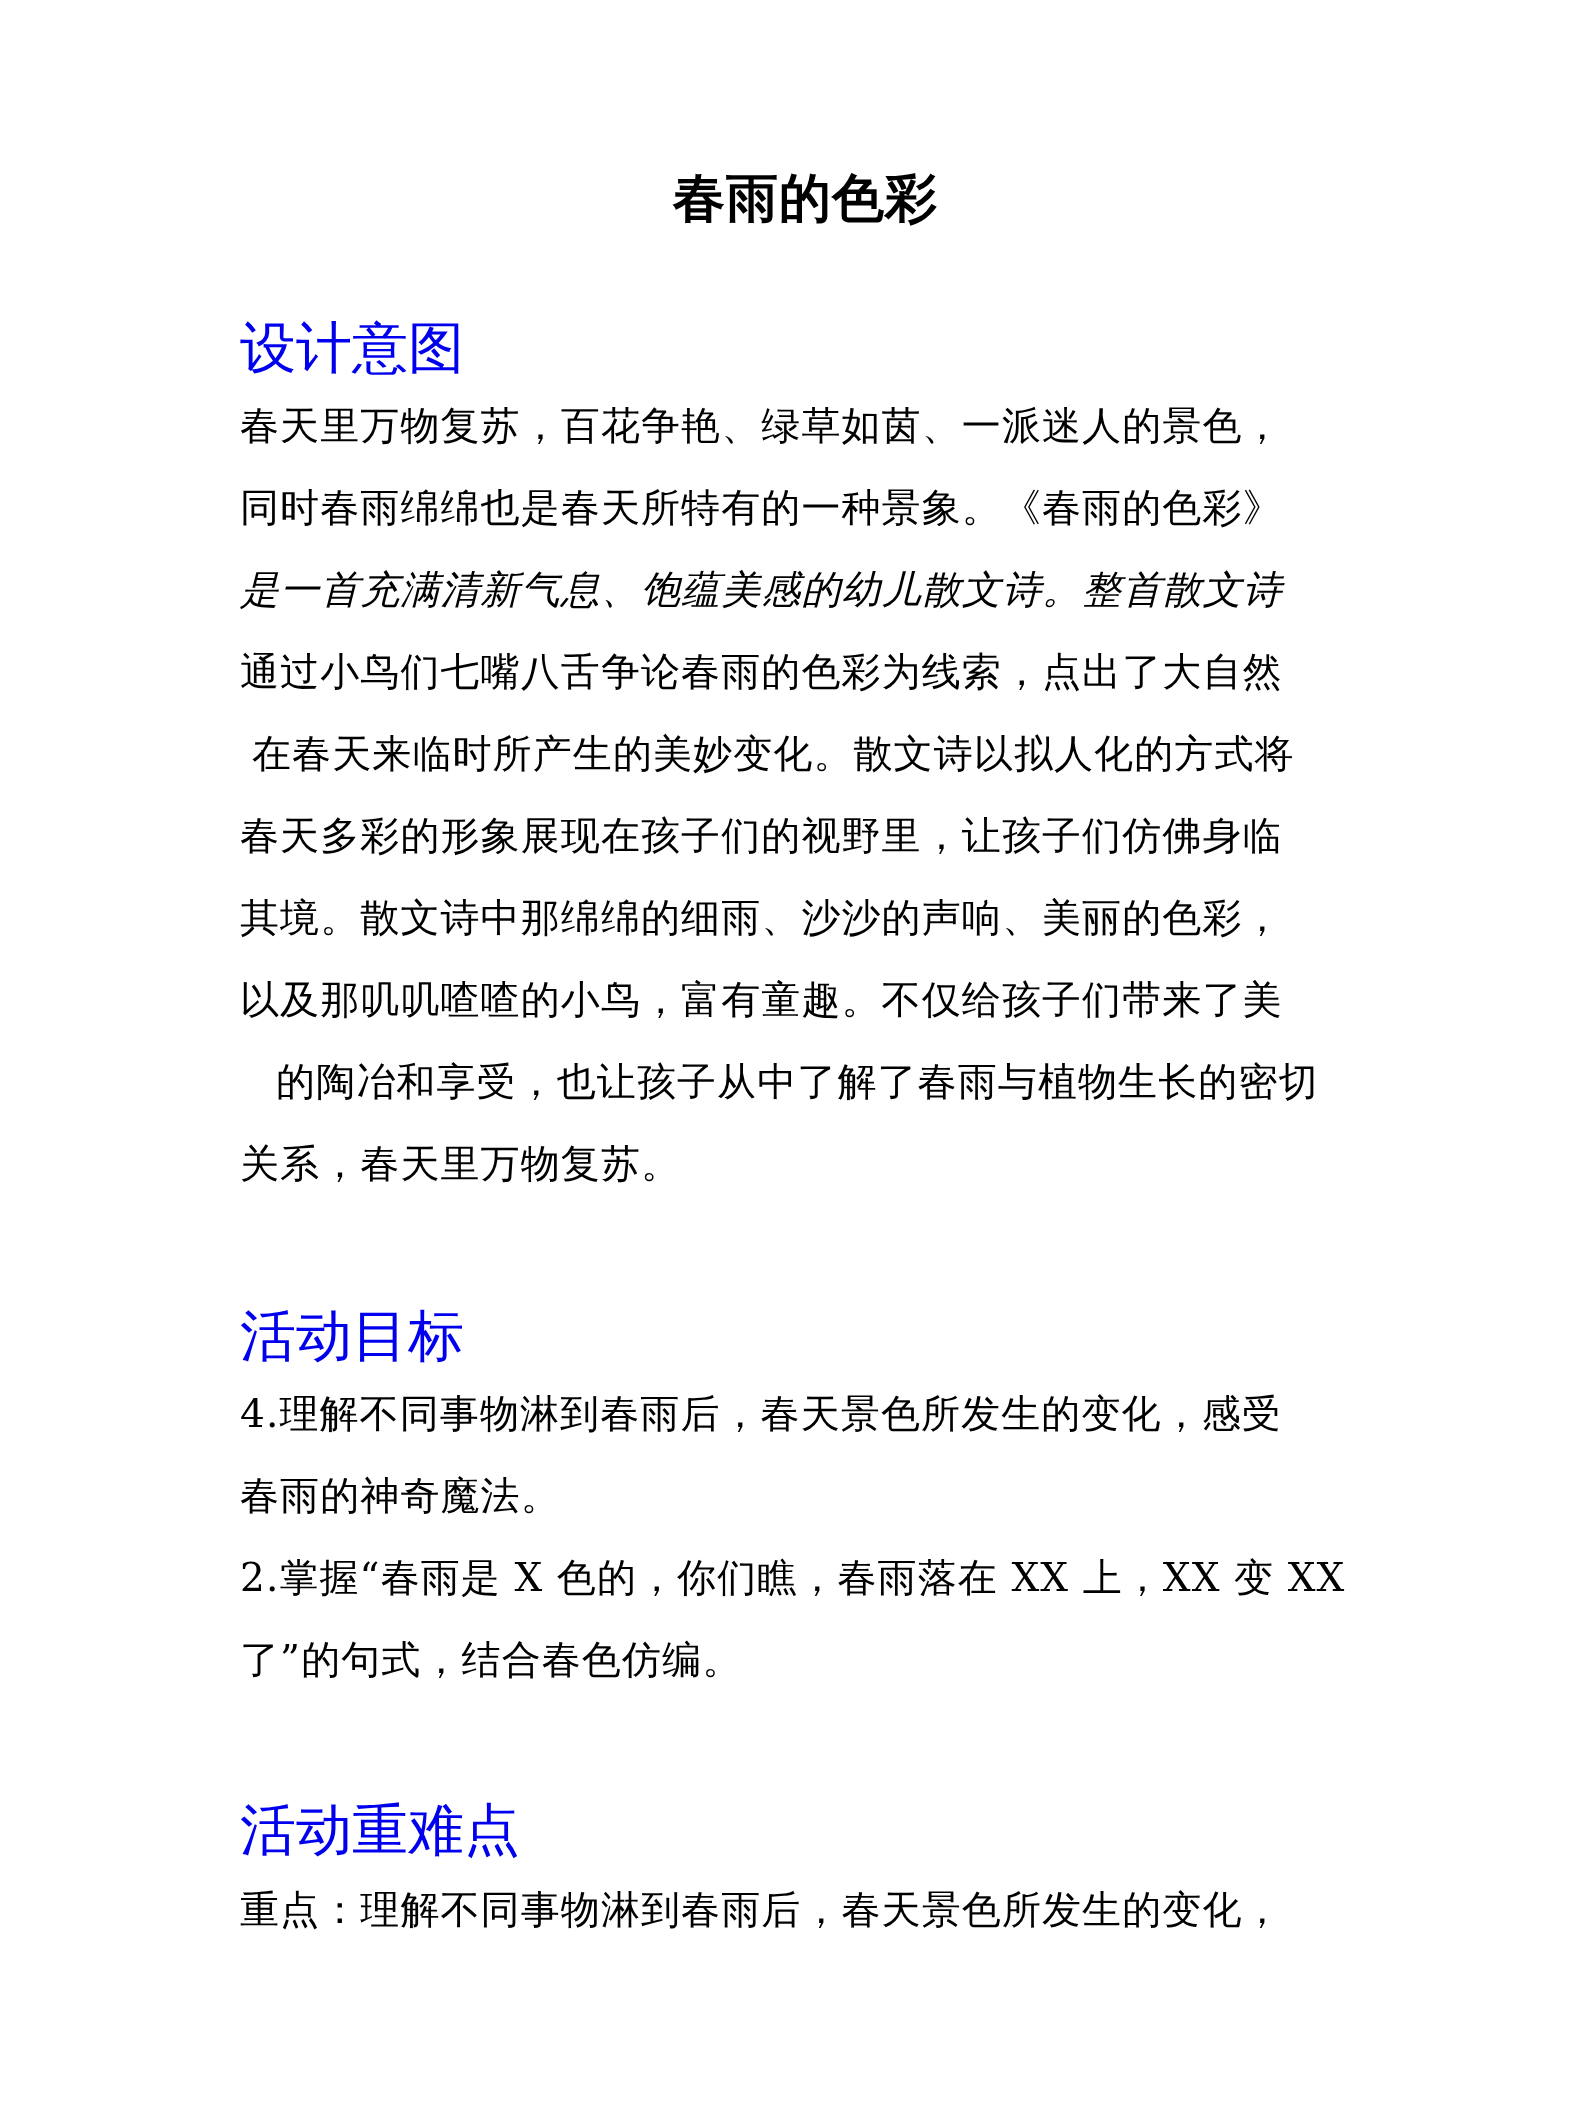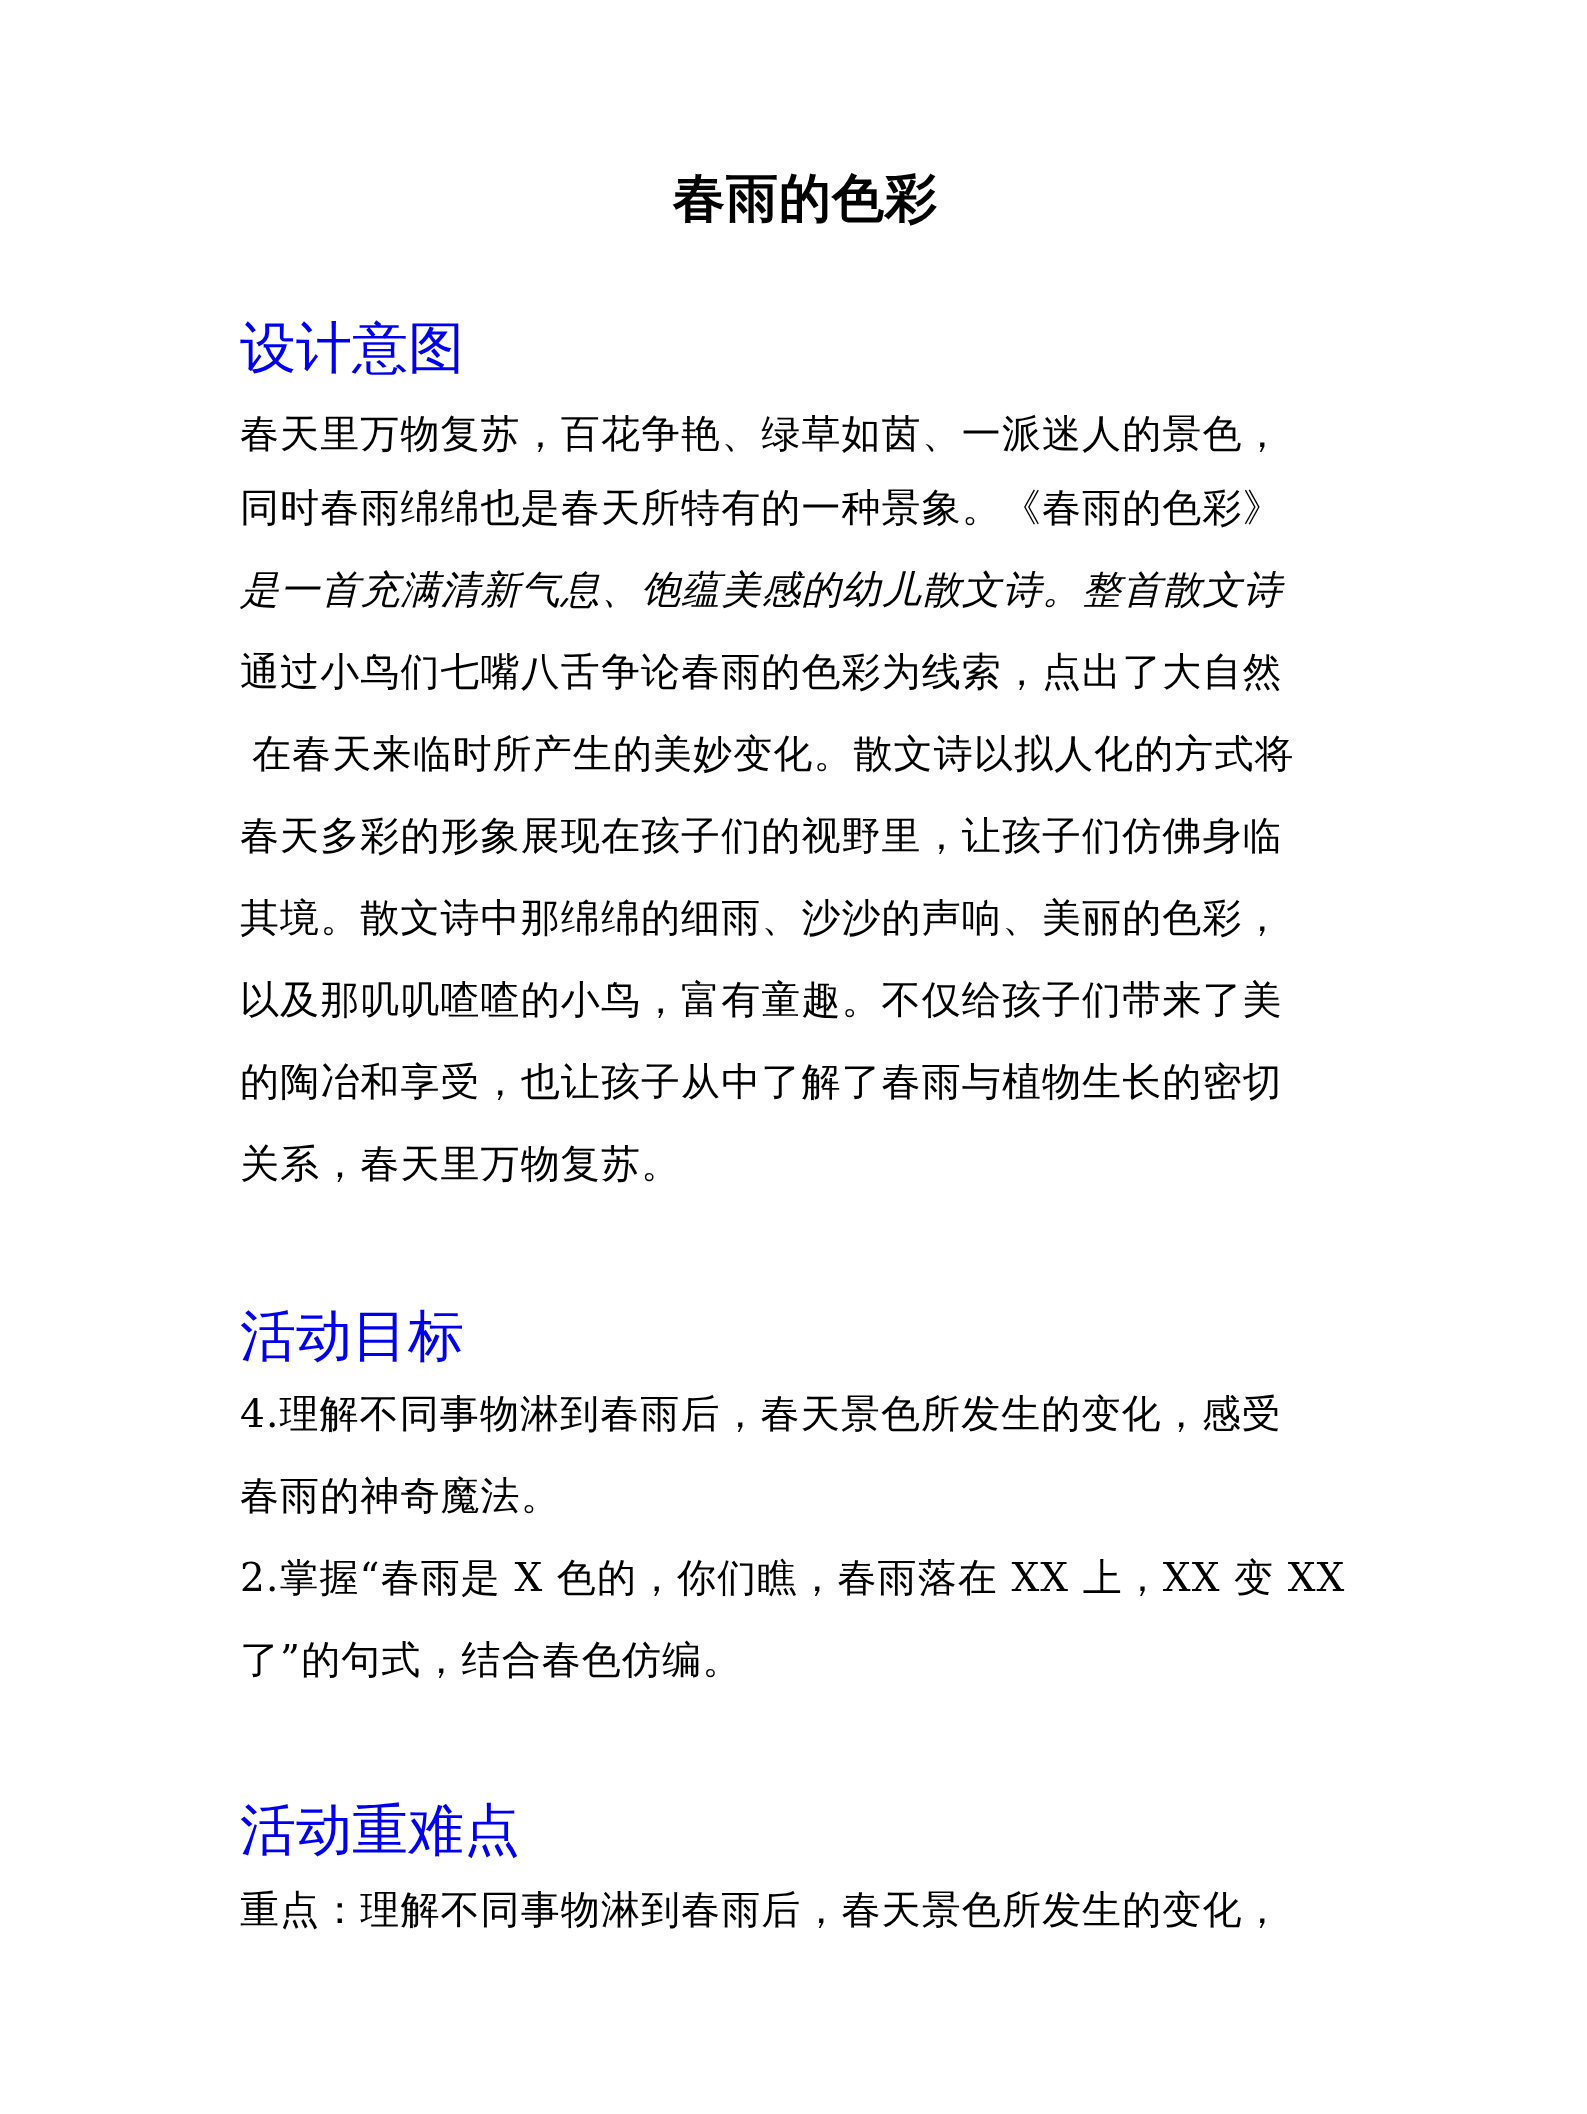--- a/index.html
+++ b/index.html
@@ -53,29 +53,29 @@
   </style>
 </head>
 <body>
 
 <div class="page">
 
   <h1 class="doc-title" style="margin:12px;text-align:center;">春雨的色彩</h1>
 
   <div>
     <div class="section-heading" style="top:318px;">设计意图</div>
-    <div class="para-line" style="top:398px;margin-top:8px;">春天里万物复苏，百花争艳、绿草如茵、一派迷人的景色，</div>
+    <div class="para-line" style="top:398px;">春天里万物复苏，百花争艳、绿草如茵、一派迷人的景色，</div>
     <div class="para-line" style="top:480px;">同时春雨绵绵也是春天所特有的一种景象。《春雨的色彩》</div>
     <div class="para-line" style="top:562px;font-style:italic;">是一首充满清新气息、饱蕴美感的幼儿散文诗。整首散文诗</div>
     <div class="para-line" style="top:644px;">通过小鸟们七嘴八舌争论春雨的色彩为线索，点出了大自然</div>
     <div class="para-line" style="top:726px;margin-left:12px;">在春天来临时所产生的美妙变化。散文诗以拟人化的方式将</div>
     <div class="para-line" style="top:808px;">春天多彩的形象展现在孩子们的视野里，让孩子们仿佛身临</div>
     <div class="para-line" style="top:890px;">其境。散文诗中那绵绵的细雨、沙沙的声响、美丽的色彩，</div>
     <div class="para-line" style="top:972px;">以及那叽叽喳喳的小鸟，富有童趣。不仅给孩子们带来了美</div>
-    <div class="para-line" style="top:1054px;">的陶冶和享受，也让孩子从中了解了春雨与植物生长的密切</div>
+    <div class="para-line" style="top:1054px;margin-left:36px;">的陶冶和享受，也让孩子从中了解了春雨与植物生长的密切</div>
     <div class="para-line" style="top:1136px;">关系，春天里万物复苏。</div>
   </div>
 
   <div>
     <div class="section-heading" style="top:1306px;">活动目标</div>
     <div class="para-line" style="top:1386px;">4.理解不同事物淋到春雨后，春天景色所发生的变化，感受</div>
     <div class="para-line" style="top:1468px;">春雨的神奇魔法。</div>
     <div class="para-line" style="top:1550px;">2.掌握“春雨是 X 色的，你们瞧，春雨落在 XX 上，XX 变 XX</div>
     <div class="para-line" style="top:1632px;">了”的句式，结合春色仿编。</div>
   </div>

